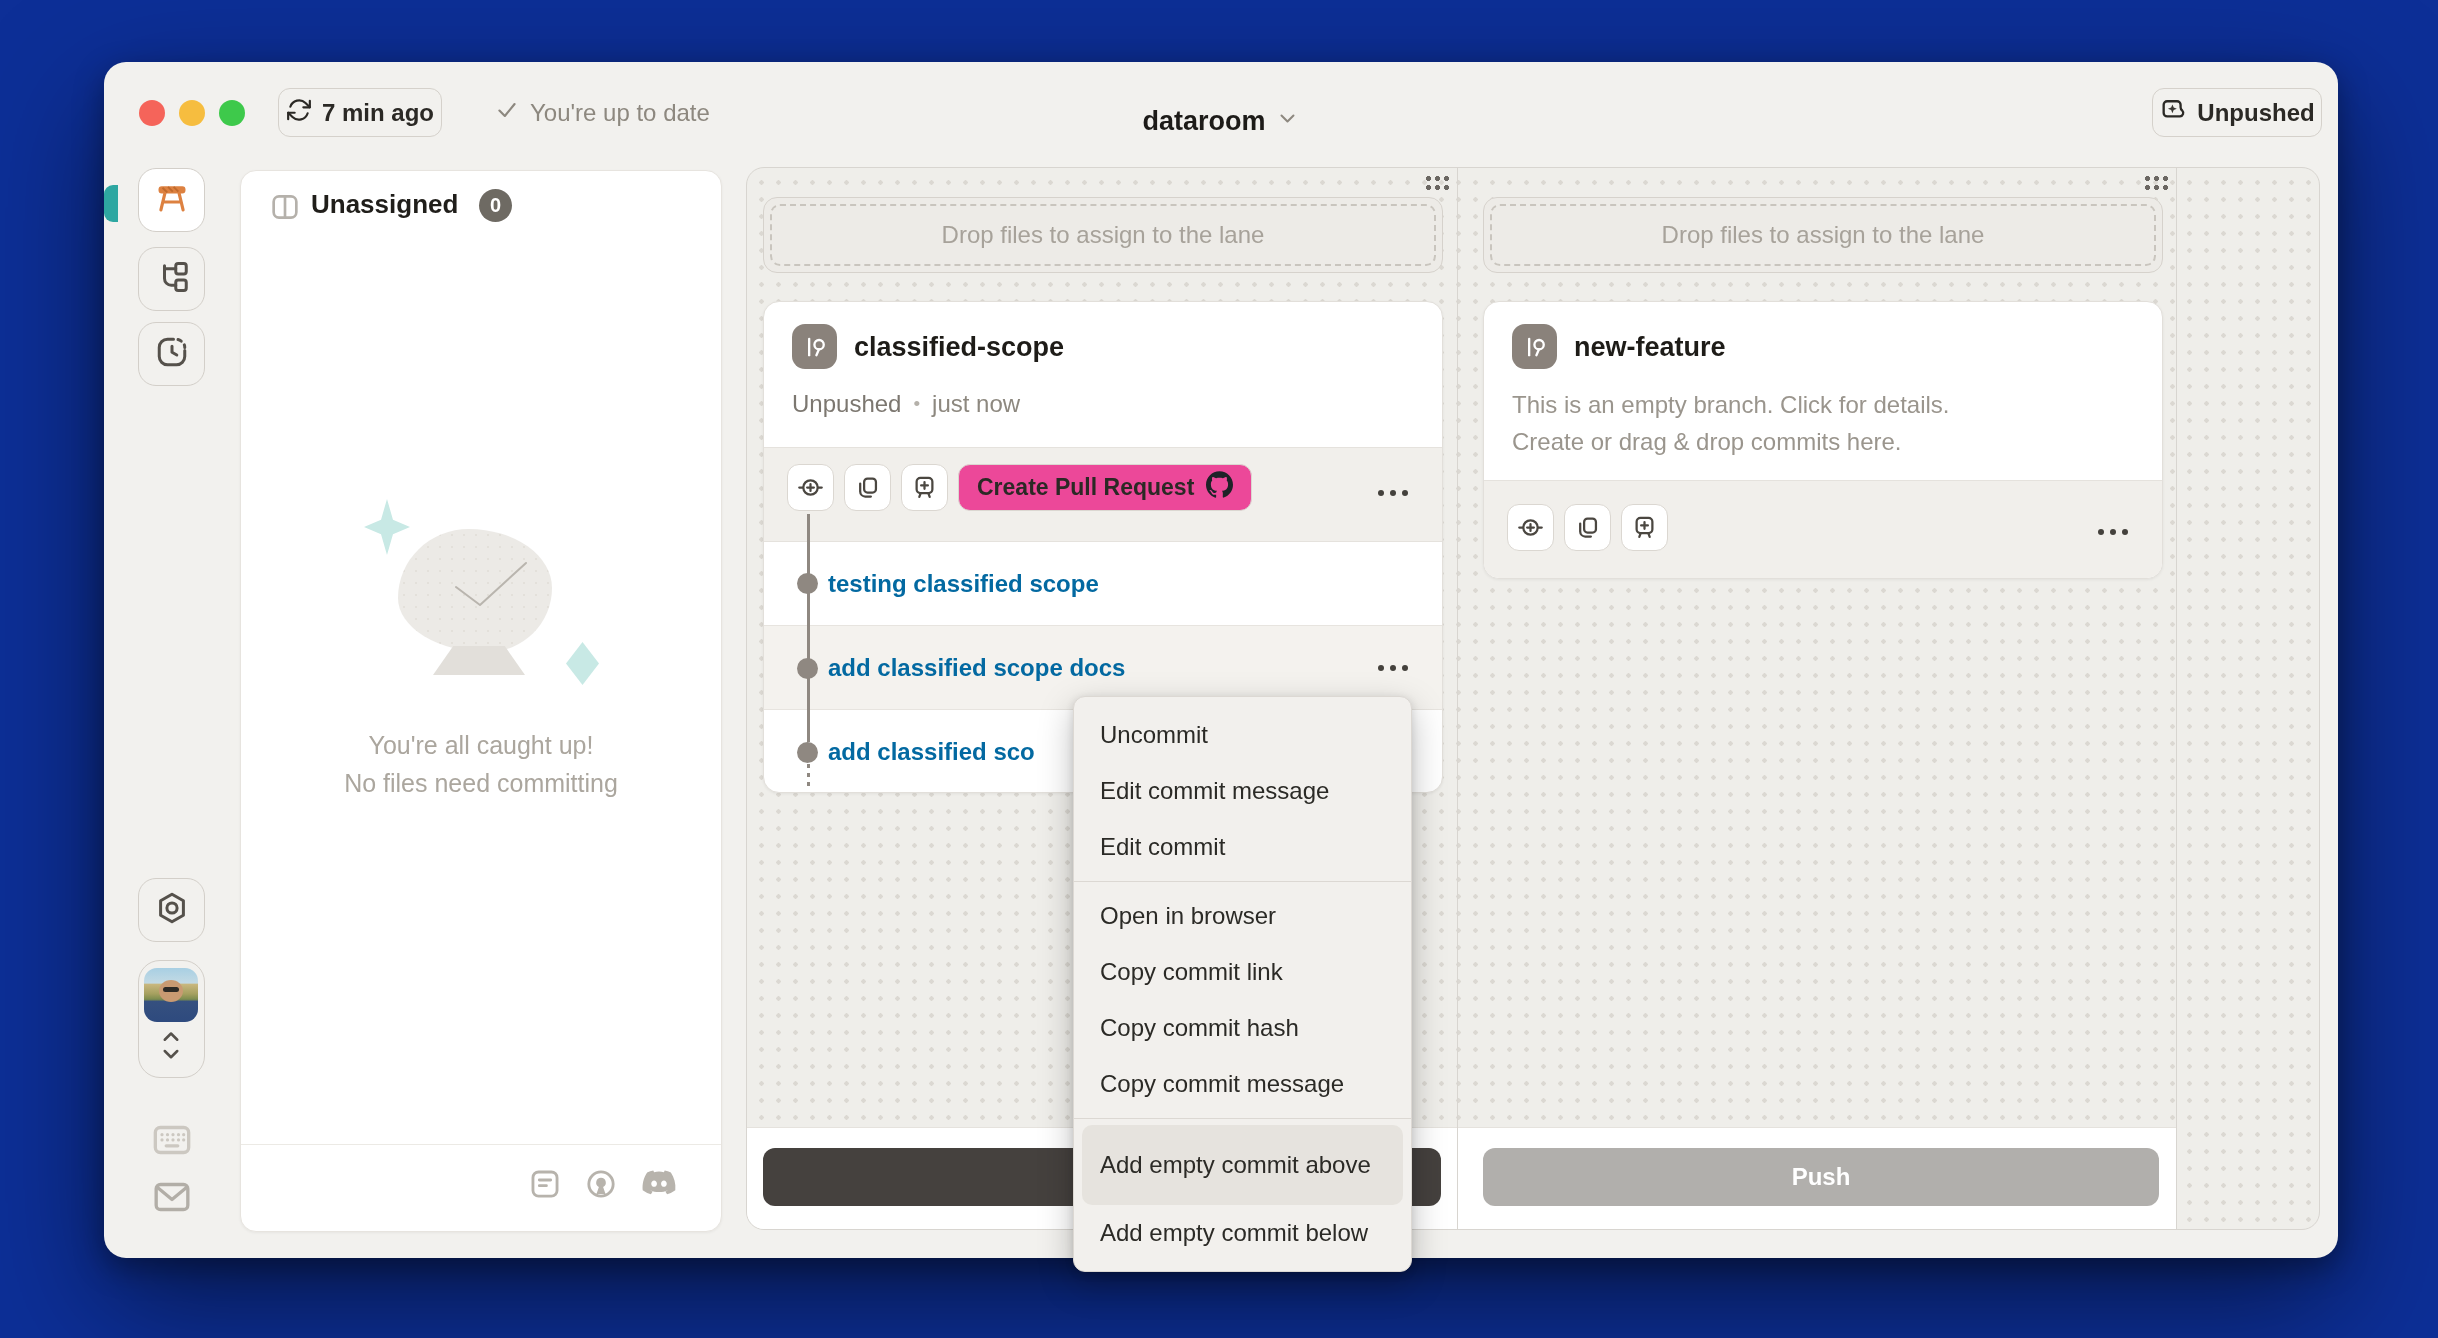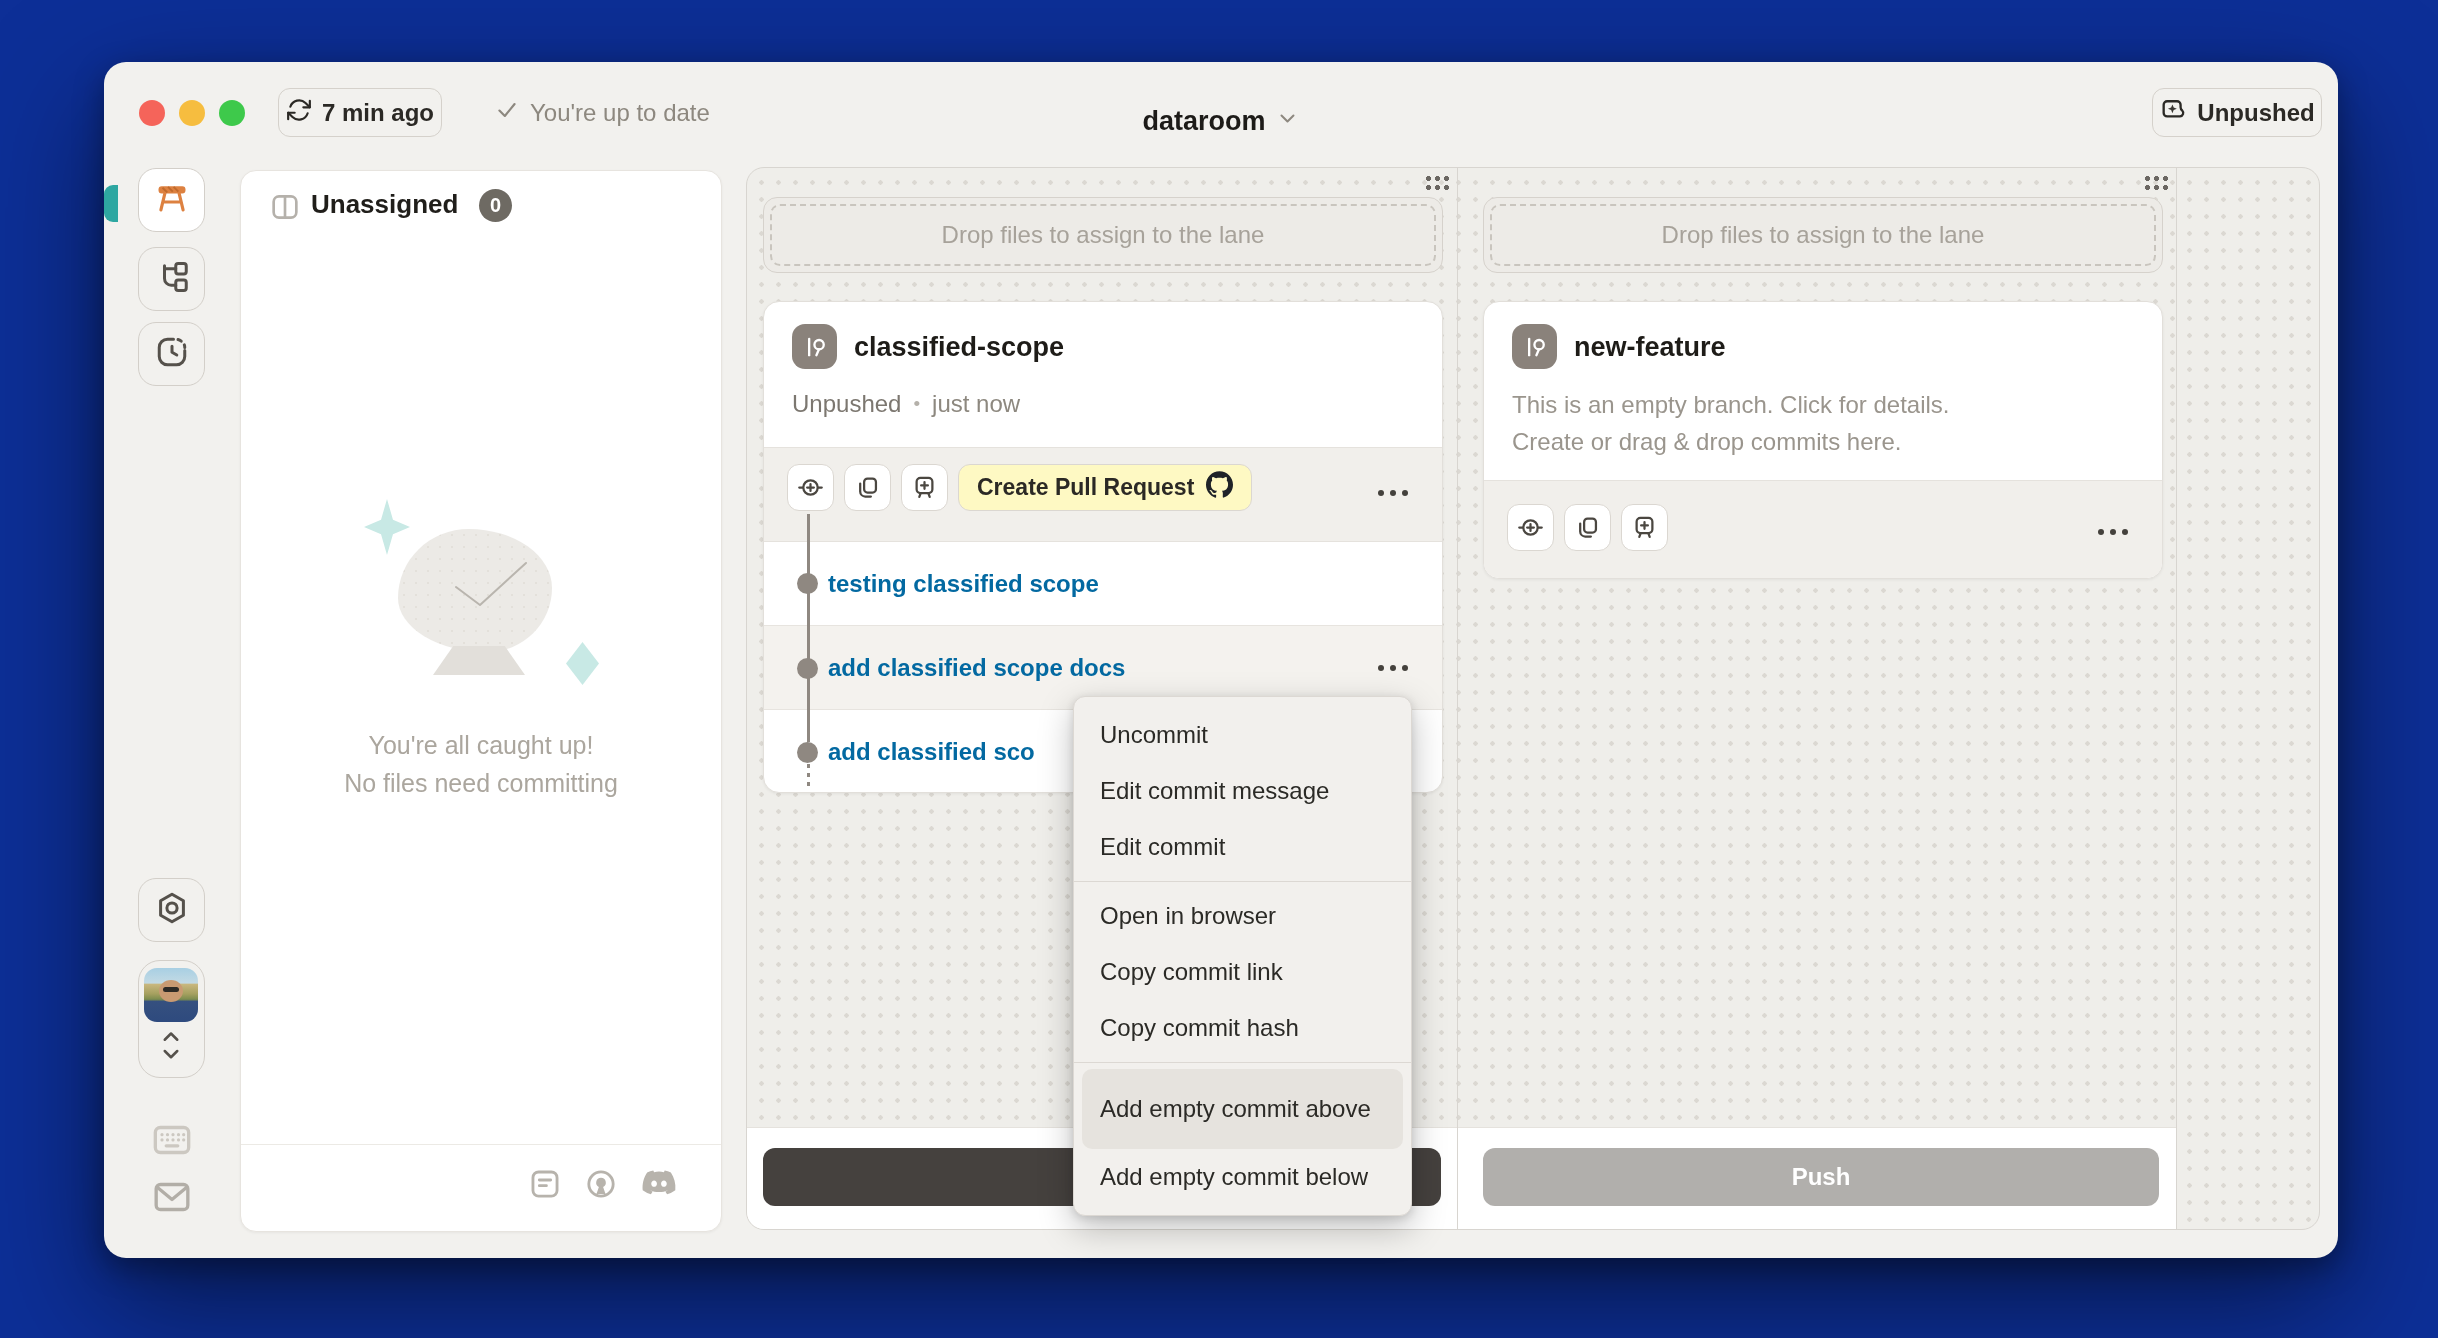--- a/index.html
+++ b/index.html
@@ -66,21 +66,21 @@
   .card{position:absolute;background:#fff;border:1px solid #e2dfda;border-radius:16px;box-sizing:border-box;
     overflow:hidden;box-shadow:0 1px 3px rgba(0,0,0,.06);}
   .branch-icon{position:absolute;left:28px;top:22px;width:45px;height:45px;border-radius:13px;background:#8a827b;
     color:#fff;display:flex;align-items:center;justify-content:center;}
   .branch-title{position:absolute;left:90px;top:30px;font-size:27px;font-weight:700;color:#1e1c18;}
   .branch-sub{position:absolute;left:28px;top:88px;display:flex;align-items:center;gap:12px;font-size:24px;}
   .toolbar{position:absolute;left:0;right:0;background:#f1efeb;border-top:1px solid #e5e2dd;border-bottom:1px solid #e5e2dd;box-sizing:border-box;}
   .tool-btn{position:absolute;width:47px;height:47px;border:1.5px solid #dbd7d1;border-radius:12px;background:#fff;
     display:flex;align-items:center;justify-content:center;color:#4b4741;box-sizing:border-box;}
   .pr-btn{position:absolute;left:194px;height:47px;padding:0 18px;border:1.5px solid #dbd7d1;border-radius:12px;
-    background:#fef9c3;display:flex;align-items:center;gap:12px;font-size:23px;font-weight:600;color:#2b2925;box-sizing:border-box;}
+    background:#ec4899;display:flex;align-items:center;gap:12px;font-size:23px;font-weight:600;color:#2b2925;box-sizing:border-box;}
   .dots3{display:flex;gap:6px;align-items:center;}
   .dots3 i{width:6px;height:6px;border-radius:50%;background:#44413c;}
   .rows{position:absolute;left:0;right:0;top:240px;bottom:0;}
   .commit-row{position:relative;height:84px;display:flex;align-items:center;padding-left:64px;
     font-size:24px;font-weight:600;color:#0369a1;border-bottom:1px solid #e7e4df;box-sizing:border-box;}
   .commit-row:last-child{border-bottom:none;}
   .commit-row.hover{background:#f4f2ee;}
   .graph-line{position:absolute;left:43px;top:212px;width:3px;height:228px;background:#8f8881;}
   .graph-tail{position:absolute;left:43px;top:462px;width:3px;height:26px;
     background:repeating-linear-gradient(#8f8881 0 4px,transparent 4px 9px);}
@@ -398,18 +398,19 @@
   </div>
 
   <div class="menu">
     <div class="menu-item">Uncommit</div>
     <div class="menu-item">Edit commit message</div>
     <div class="menu-item">Edit commit</div>
     <div class="menu-sep"></div>
     <div class="menu-item">Open in browser</div>
     <div class="menu-item">Copy commit link</div>
     <div class="menu-item">Copy commit hash</div>
+    <div class="menu-item">Copy commit message</div>
     <div class="menu-sep"></div>
     <div class="menu-item hl">Add empty commit above</div>
     <div class="menu-item">Add empty commit below</div>
   </div>
 
 </div>
 
 </body></html>

